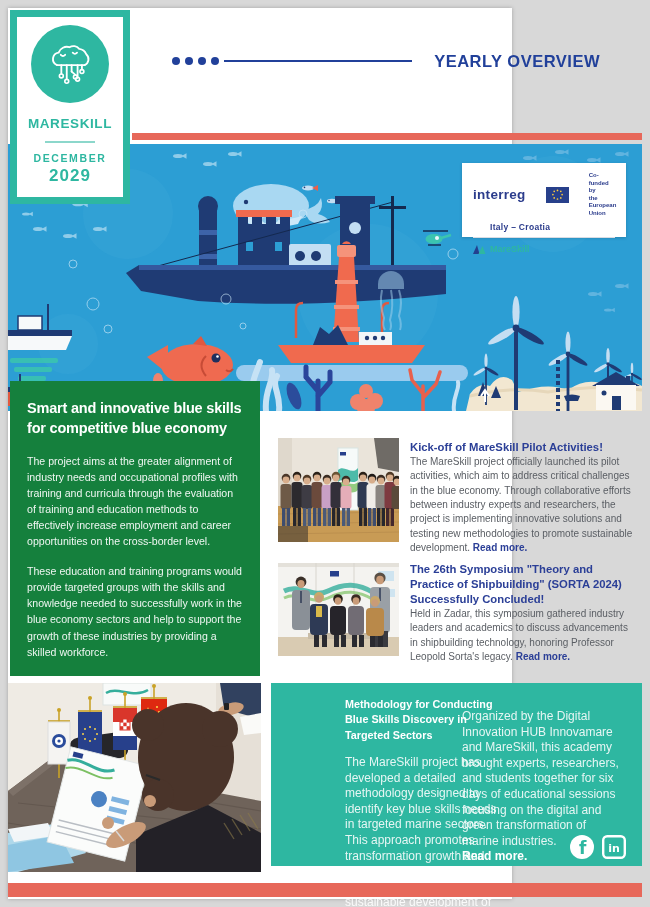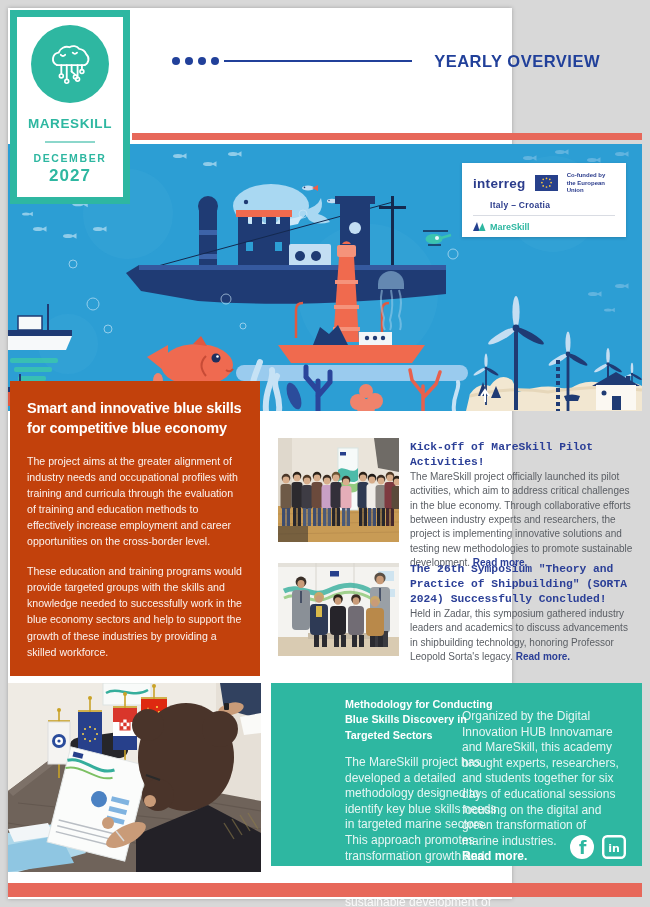--- a/index.html
+++ b/index.html
@@ -24,40 +24,40 @@
   .eyebrow-line { left:216px; top:52px; width:188px; height:2px; background:#21409a; }
   .eyebrow { left:300px; top:44px; width:292px; text-align:right; font-size:16.5px; font-weight:bold; color:#21409a; letter-spacing:.5px; }
   .big-title { left:163px; top:57px; font-size:45px; font-weight:bold; color:#2eb7a1; letter-spacing:11px; }
   .red-rule { left:124px; top:125px; width:510px; height:7px; background:#e7685a; }
 
   
   .sea { left:0; top:136px; width:634px; height:267px; z-index:1; }
 
   
   .partner-box { left:454px; top:155px; width:164px; height:74px; background:#fff; z-index:4; padding:9px 11px 7px 11px; box-shadow:0 1px 3px rgba(0,0,0,.18); }
-  .partner-row1 { display:flex; align-items:center; gap:9px; }
+  .partner-row1 { display:flex; align-items:center; gap:20px; }
   .interreg { font-size:13.5px; font-weight:bold; color:#2b3c8c; letter-spacing:.3px; }
   .euflag { width:23px; height:16px; flex:0 0 auto; }
   .cofunded { font-size:6px; line-height:7.5px; color:#2b3c8c; font-weight:bold; }
   .region { margin-top:5px; font-size:8.5px; font-weight:bold; color:#2b3c8c; letter-spacing:.3px;padding-left:17px; }
   .partner-hr { margin-top:5px; height:1px; background:#d9dce3; }
   .partner-row3 { margin-top:6px; display:flex; align-items:center; gap:4px; }
   .project-name { font-size:9px; font-weight:bold; color:#2eb7a1; }
 
   
-  .hero-box { left:2px; top:373px; width:250px; height:295px; background:#c2410c; z-index:4; padding:17px 17px; }
+  .hero-box { left:2px; top:373px; width:250px; height:295px; background:#15803d; z-index:4; padding:17px 17px; }
   .hero-box h2 { color:#fff; font-size:14.5px; line-height:1.4; letter-spacing:-.2px; font-weight:bold; }
   .hero-box p { color:rgba(255,255,255,.93); font-size:10.6px; line-height:1.52; margin-top:14px; }
 
   
   .news-photo1 { left:270px; top:430px; width:121px; height:104px; }
   .news-photo2 { left:270px; top:555px; width:121px; height:93px; }
   .news-text1 { left:402px; top:432px; width:228px; }
   .news-text2 { left:402px; top:554px; width:228px; }
-  .news-title { font-size:11.3px; font-weight:bold; color:#2b3f97; line-height:1.32;font-family:Liberation Mono, monospace; }
+  .news-title { font-size:11.3px; font-weight:bold; color:#2b3f97; line-height:1.32; }
   .news-body { font-size:10px; line-height:1.44; color:#5a5e64; }
   .read-link { color:#2b3f97; font-weight:bold; text-decoration:none; cursor:pointer; }
 
   
   .bottom-photo { left:0; top:675px; width:253px; height:189px; }
   .bottom-box { left:263px; top:675px; width:371px; height:183px; background:#2eb7a1; }
   .bcol { position:absolute; top:14px; }
   .bcol1 { left:38px; width:154px;margin-left:36px; }
   .bcol2 { left:191px; width:158px; }
   .bcol h3 { color:#fff; font-size:10.8px; font-weight:bold; line-height:1.42; }
@@ -340,21 +340,21 @@
                 <circle cx="29" cy="36" r="1.8"></circle>
               <circle cx="31" cy="38" r="0"></circle>
                 <circle cx="35" cy="31" r="1.8"></circle>
                 <circle cx="31" cy="38" r="1.8"></circle>
             </g>
           </svg>
         </div>
         <div class="brand-name">MARESKILL</div>
         <div class="brand-divider"></div>
         <div class="brand-month">DECEMBER</div>
-        <div class="brand-year">2027</div>
+        <div class="brand-year">2029</div>
       </div>
     </div>
 
     <div class="abs partner-box">
       <div class="partner-row1">
         <span class="interreg">interreg</span>
         <svg class="euflag" viewBox="0 0 23 16">
           <rect width="23" height="16" fill="#27408b"></rect>
           <g fill="#ffcc3d">
             <circle cx="11.5" cy="3.4" r=".85"></circle>

